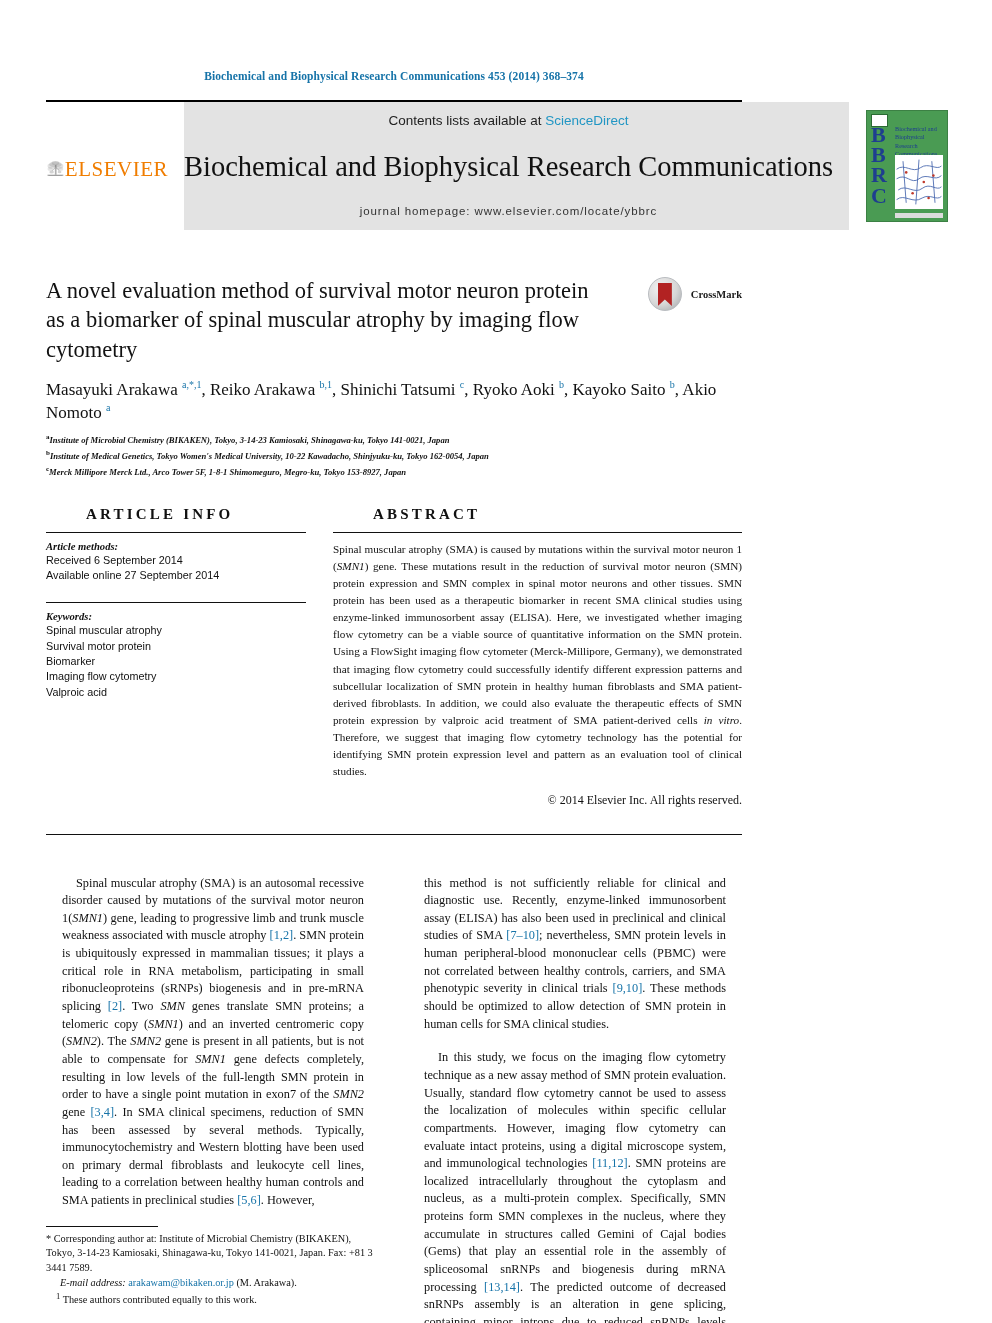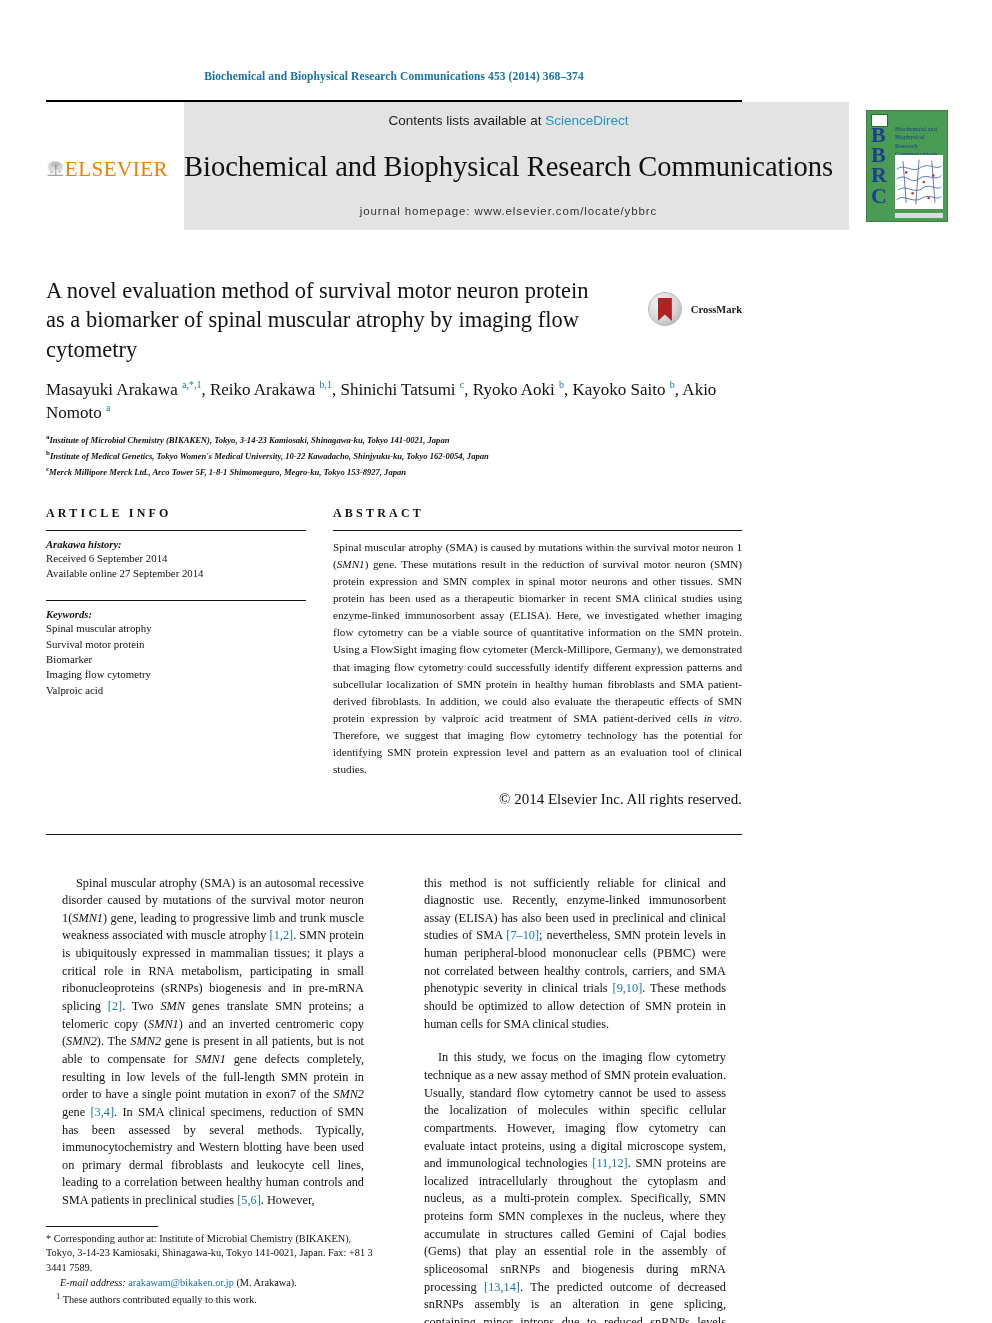--- a/index.html
+++ b/index.html
@@ -173,21 +173,21 @@
     font-size: 22.5px;
     line-height: 1.30;
     color: #111;
     font-weight: normal;
     margin: 0;
     padding-right: 130px;
   }
   .crossmark {
     position: absolute;
     right: 0;
-    top: 16px;
+    top: 1px;
     display: flex;
     align-items: center;
     gap: 9px;
   }
   .cm-disc {
     width: 34px;
     height: 34px;
     border-radius: 50%;
     background: radial-gradient(circle at 35% 32%, #f2f2f2 0%, #d6d6d6 55%, #9fa3a7 100%);
     position: relative;
@@ -250,39 +250,40 @@
   .col-info {
     flex: 0 0 260px;
     width: 260px;
   }
   .col-abstract {
     flex: 1 1 auto;
   }
   .sec-head {
     font-family: "Liberation Serif", serif;
     font-weight: bold;
-    font-size: 12px;
+    font-size: 15px;
     letter-spacing: 3.2px;
     color: #111;
     margin-bottom: 9px;
+    margin-left: 40px;
   }
   .rule {
     border-top: 1px solid #111;
     margin-bottom: 8px;
   }
   .info-label {
     font-family: "Liberation Serif", serif;
     font-style: italic;
     font-weight: bold;
     font-size: 10.6px;
     color: #111;
     margin-bottom: 1px;
   }
   .info-line {
-    font-family: Liberation Serif, serif;
+    font-family: Liberation Sans, sans-serif;
     font-size: 10.8px;
     line-height: 1.42;
     color: #111;
   }
   .info-gap {
     height: 13px;
   }
   .kw-rule {
     border-top: 1px solid #111;
     margin: 6px 0 8px 0;
@@ -293,21 +294,21 @@
     line-height: 1.53;
     text-align: justify;
     color: #111;
   }
   .abstract-body i {
     font-style: italic;
   }
   .copyright {
     text-align: right;
     font-family: "Liberation Serif", serif;
-    font-size: 15px;
+    font-size: 12px;
     margin-top: 12px;
     color: #111;
   }
 
   
   .body-divider {
     border-top: 1px solid #111;
     margin-top: 26px;
   }
 
@@ -462,21 +463,21 @@
     <div class="affil"><sup>a</sup><span>Institute of Microbial Chemistry (BIKAKEN), Tokyo, 3-14-23 Kamiosaki, Shinagawa-ku, Tokyo 141-0021, Japan</span></div>
     <div class="affil"><sup>b</sup><span>Institute of Medical Genetics, Tokyo Women's Medical University, 10-22 Kawadacho, Shinjyuku-ku, Tokyo 162-0054, Japan</span></div>
     <div class="affil"><sup>c</sup><span>Merck Millipore Merck Ltd., Arco Tower 5F, 1-8-1 Shimomeguro, Megro-ku, Tokyo 153-8927, Japan</span></div>
   </div>
 
   <div class="info-abstract">
 
     <div class="col-info">
       <div class="sec-head">ARTICLE INFO</div>
       <div class="rule"></div>
-      <div class="info-label">Arakawa history:</div>
+      <div class="info-label">Article methods:</div>
       <div class="info-line">Received 6 September 2014</div>
       <div class="info-line">Available online 27 September 2014</div>
       <div class="info-gap"></div>
       <div class="kw-rule"></div>
       <div class="info-label">Keywords:</div>
       <div class="info-line">Spinal muscular atrophy</div>
       <div class="info-line">Survival motor protein</div>
       <div class="info-line">Biomarker</div>
       <div class="info-line">Imaging flow cytometry</div>
       <div class="info-line">Valproic acid</div>

